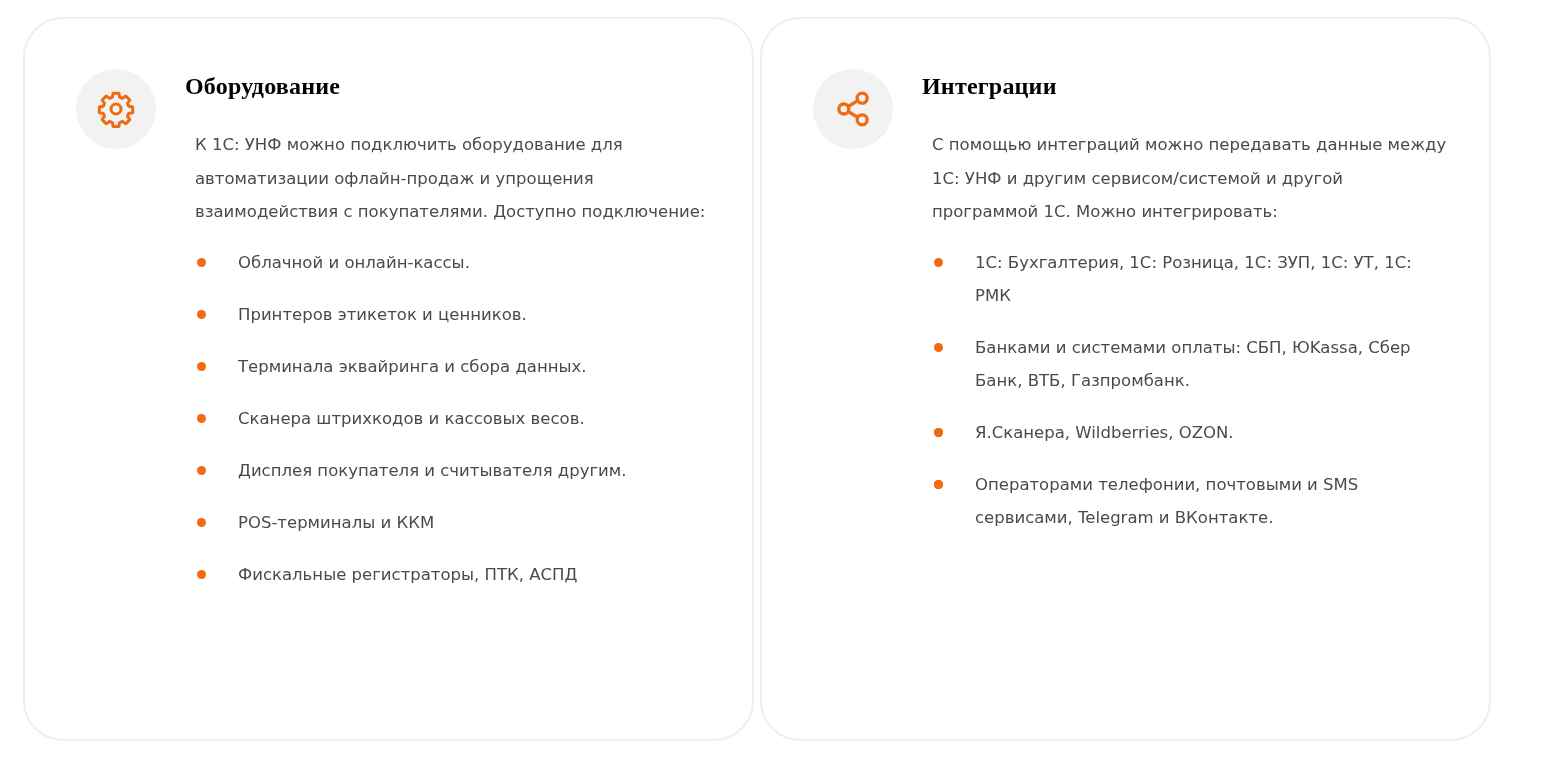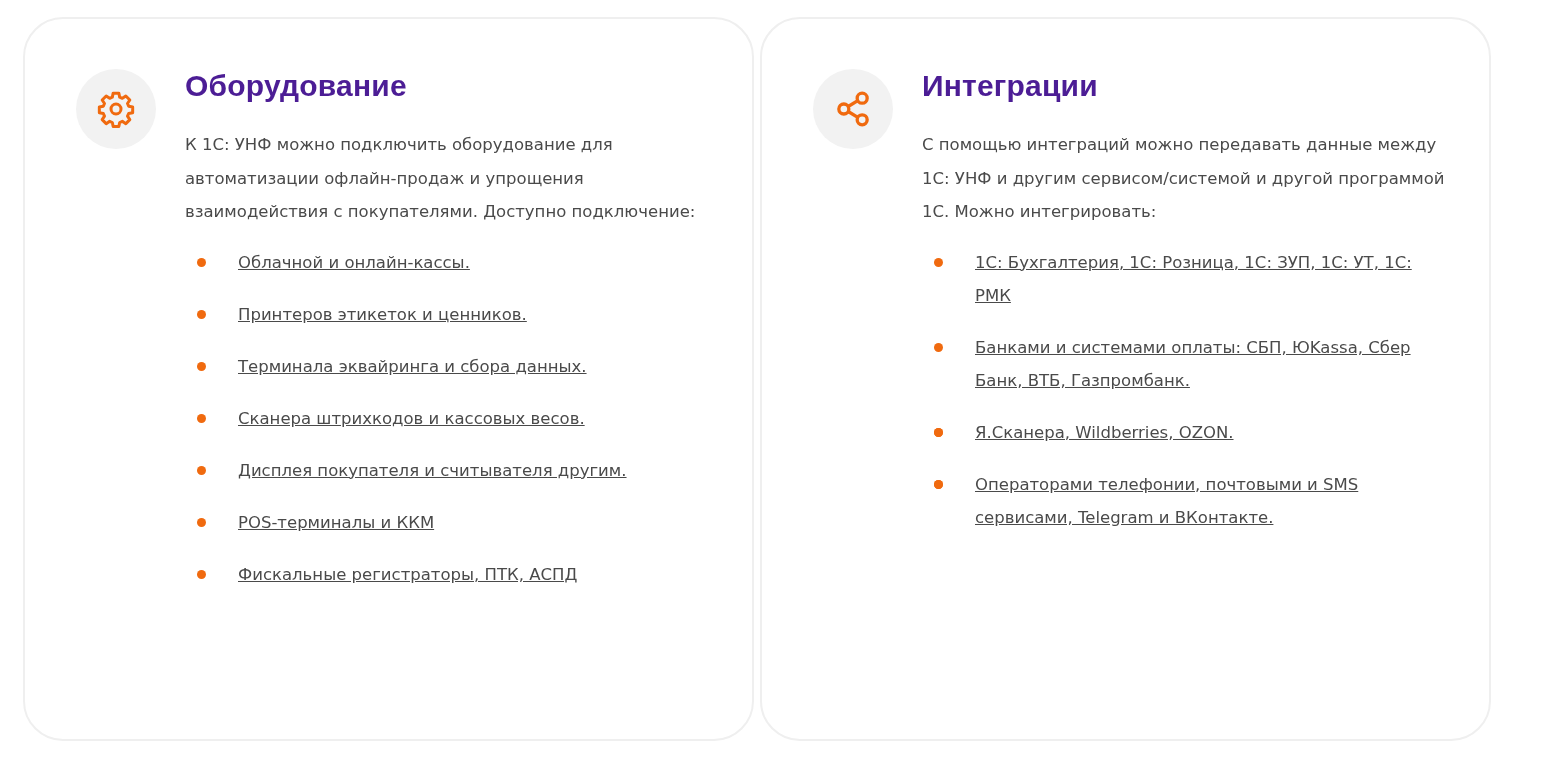--- a/index.html
+++ b/index.html
@@ -6,25 +6,25 @@
   body { width: 1543px; height: 774px; position: relative; overflow: hidden;
          font-family: "DejaVu Sans", "Liberation Sans", sans-serif; color: #4a4a4a; }
   .card { position: absolute; top: 17px; width: 731px; height: 724px;
           border: 2px solid #efefef; border-radius: 40px; box-sizing: border-box; background: #fff; }
   .card.left { left: 23px; }
   .card.right { left: 760px; }
   .icon-circle { position: absolute; left: 51px; top: 50px; width: 80px; height: 80px;
                  border-radius: 50%; background: #f2f2f2; display: flex; align-items: center; justify-content: center; }
   .icon-circle svg { width: 40px; height: 40px; }
   .content { position: absolute; left: 160px; top: 52px; right: 40px; }
-  .title { font-family: Liberation Sans, sans-serif; font-weight: bold; font-size: 30px; color: #4c1d95;
+  .title { font-family: Liberation Serif, serif; font-weight: bold; font-size: 24px; color: #000000;
            margin: 0; line-height: 30px; letter-spacing: 0.2px; }
-  .desc { margin: 27px 0 0 0; font-size: 16.5px; line-height: 33.5px; color: #4a4a4a; }
+  .desc { margin: 27px 0 0 10px; font-size: 16.5px; line-height: 33.5px; color: #4a4a4a; }
   ul.items { list-style: none; margin: 17px 0 0 0; padding: 0; }
-  ul.items li { position: relative; padding-left: 53px; font-size: 16.5px; line-height: 33px; color: #4a4a4a; text-decoration: underline; }
+  ul.items li { position: relative; padding-left: 53px; font-size: 16.5px; line-height: 33px; color: #4a4a4a; }
   ul.left-list li { margin-bottom: 19px; }
   ul.right-list li { margin-bottom: 19px; }
   .bullet { position: absolute; left: 12px; top: 12px; width: 9px; height: 9px; border-radius: 50%; background: #f06a0f; }
 </style>
 </head>
 <body>
 
 <div class="card left">
   <div class="icon-circle">
     <svg viewBox="0 0 24 24" fill="none" stroke="#f06a0f" stroke-width="1.8" stroke-linejoin="round">

